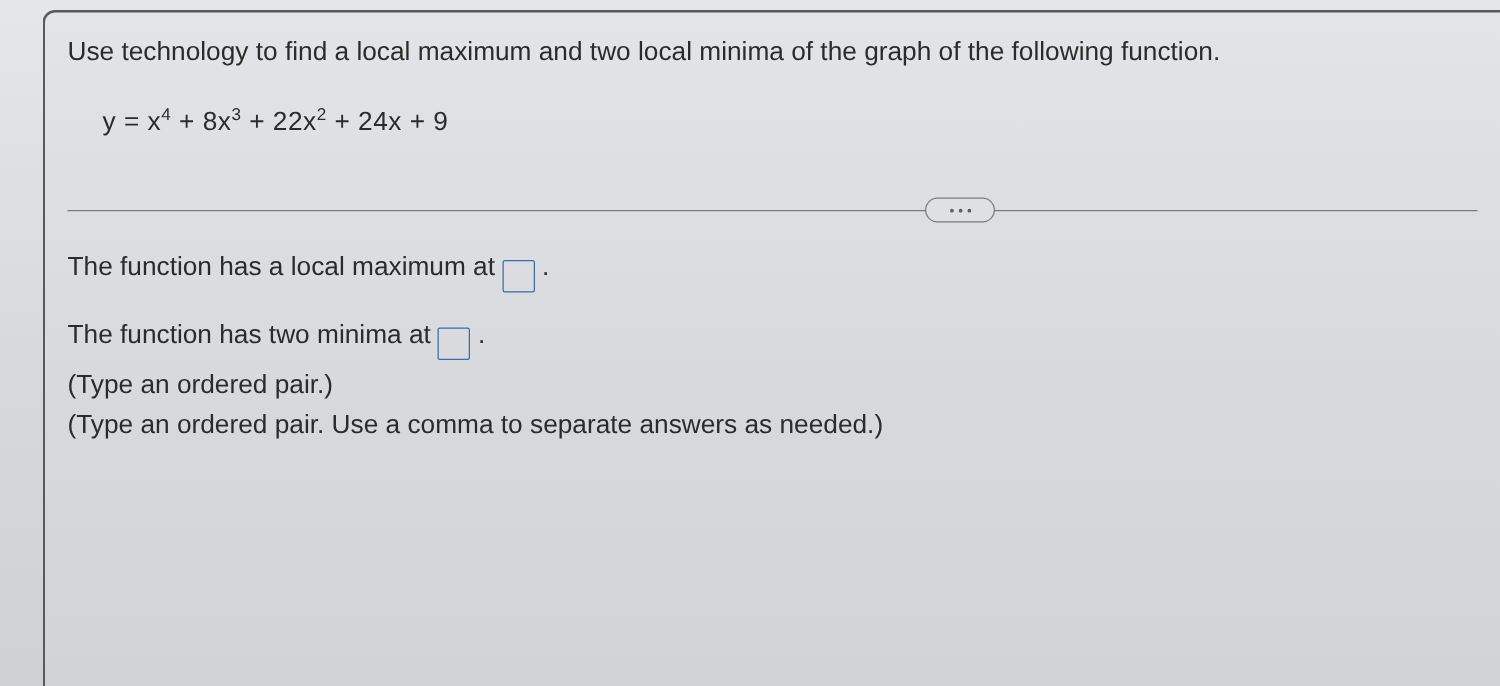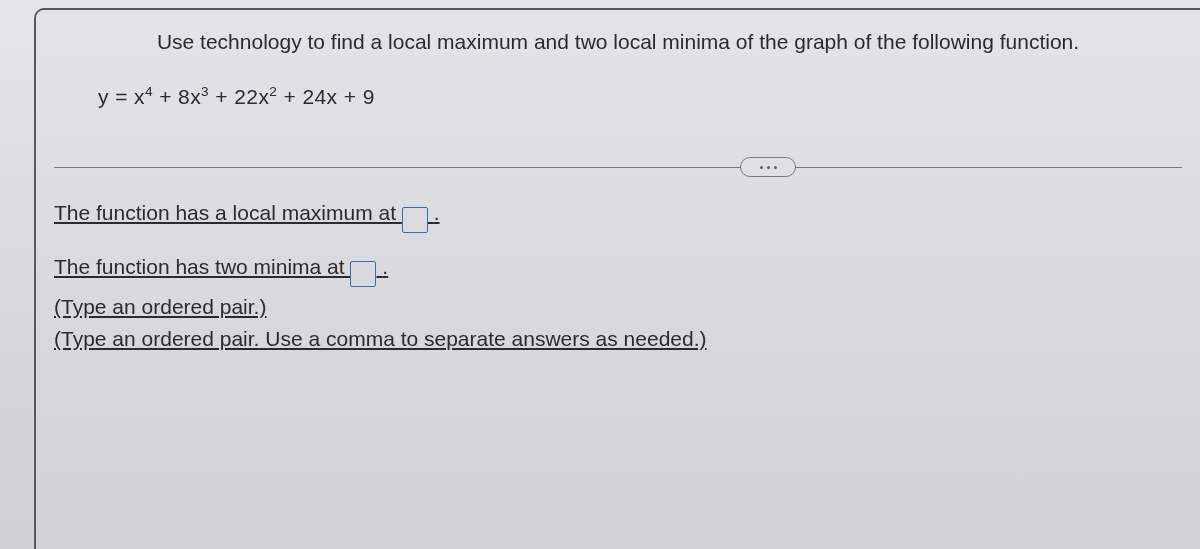--- a/index.html
+++ b/index.html
@@ -27,26 +27,25 @@
     bottom: 0;
     border-top: 2px solid #58595c;
     border-left: 2px solid #58595c;
     border-radius: 10px 0 0 0;
     padding: 18px 18px 18px 18px;
     background: linear-gradient(180deg, #e2e4e7 0%, #d7d9dc 55%, #d1d3d6 100%);
   }
   .q-text {
     font-size: 21px;
     line-height: 1.35;
-    text-align: center;
   }
   .eqn {
     font-size: 21px;
     margin-top: 28px;
-    margin-left: 44px;
+    margin-left: 28px;
     letter-spacing: .4px;
   }
   sup { font-size: .65em; vertical-align: super; }
   .divider-wrap {
     position: relative;
     margin-top: 46px;
     height: 24px;
   }
   .hr-line {
     position: absolute;
@@ -72,21 +71,21 @@
     cursor: pointer;
   }
   .pill .dot {
     width: 3px; height: 3px; border-radius: 50%;
     background: #5c5e62;
   }
   .answers {
     margin-top: 22px;
     font-size: 21px;
   }
-  .answers .row { margin-bottom: 8px; text-decoration: underline; }
+  .answers .row { margin-bottom: 8px; }
   .answers .group2 { margin-top: 22px; }
   .blank {
     display: inline-block;
     width: 26px;
     height: 26px;
     border: 1.6px solid #3a6ea8;
     vertical-align: -5px;
     background: transparent;
     border-radius: 2px;
     padding: 0 2px;

